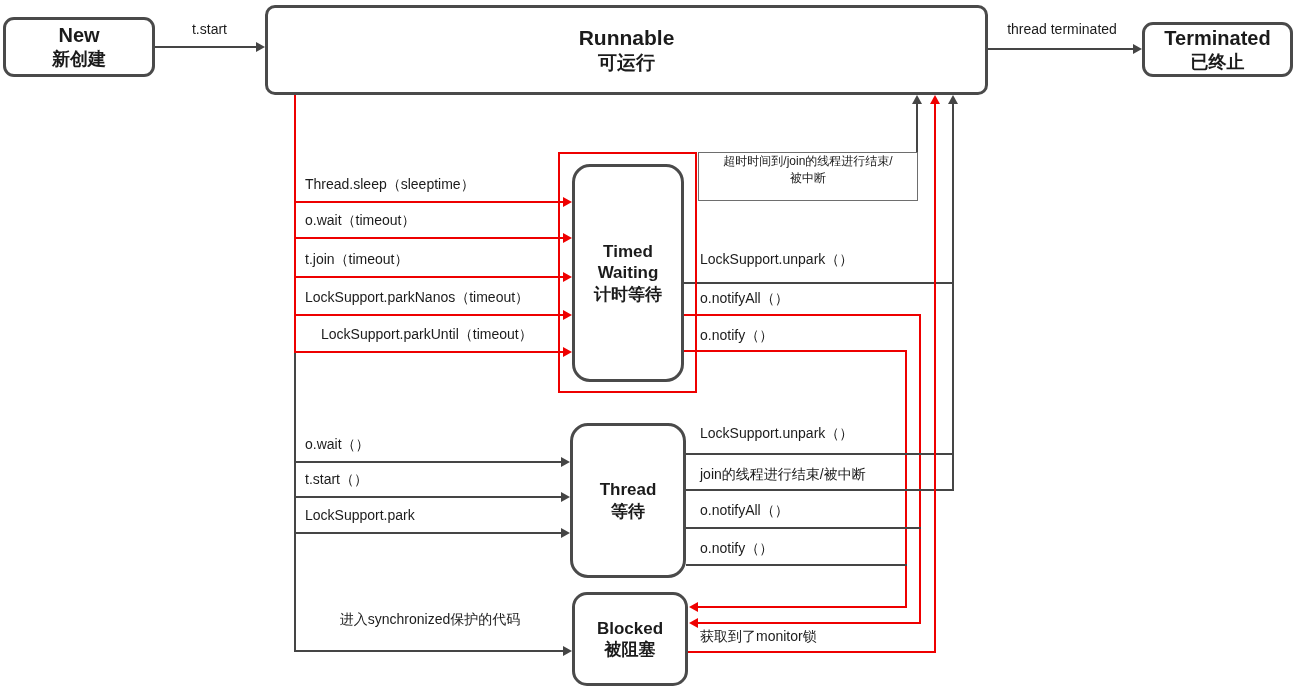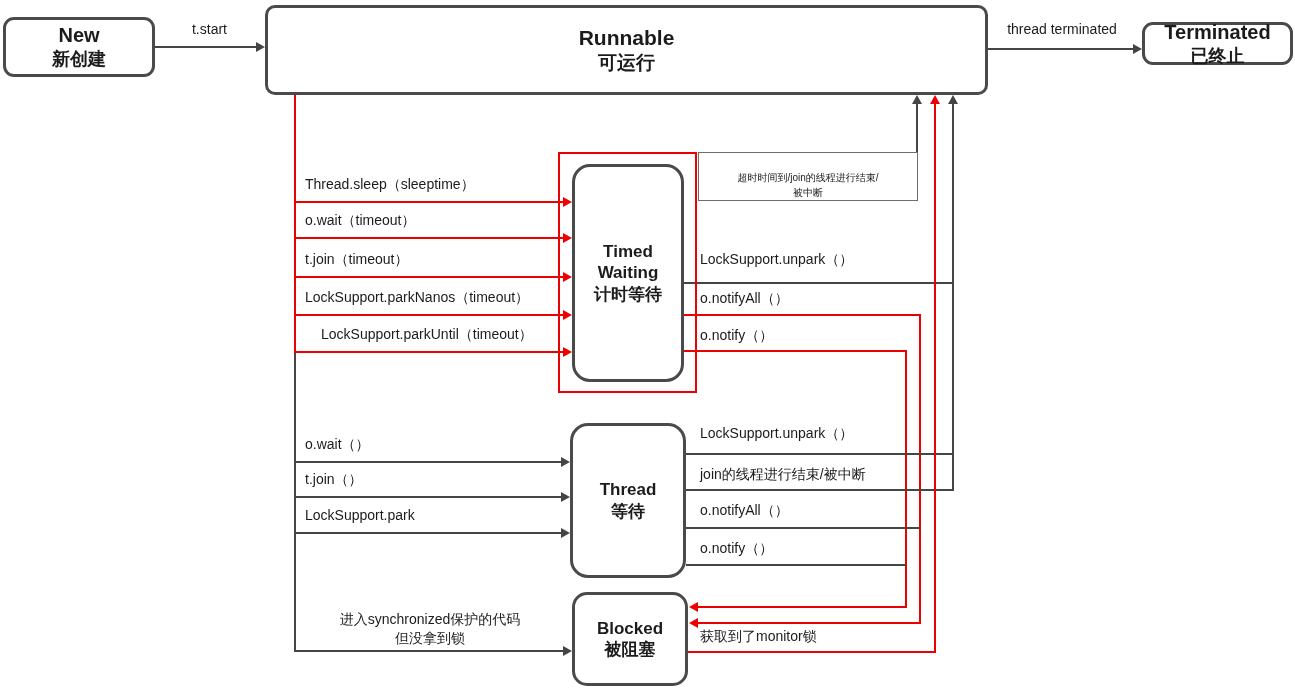--- a/index.html
+++ b/index.html
@@ -28,40 +28,40 @@
   .ar-u.ra{border-bottom-color:#ee0000;}
   
   .lbl{position:absolute;font-size:14px;white-space:nowrap;z-index:2;}
   .lbl.b{font-weight:normal;text-align:center;}
   .ctr{text-align:center;white-space:normal;}
   
   .redframe{position:absolute;box-sizing:border-box;border:2px solid #ee0000;z-index:2;}
   
   .lblbox{
     position:absolute;box-sizing:border-box;border:1px solid #6e6e6e;background:#ffffff;
-    display:flex;flex-direction:column;align-items:center;justify-content:flex-end;
-    font-size:10px;line-height:1.45;text-align:center;z-index:2;
+    display:flex;flex-direction:column;align-items:center;justify-content:flex-start;
+    font-size:12px;line-height:1.45;text-align:center;z-index:2;
   }
 </style>
 </head>
 <body>
 
 <div id="canvas">
 
   <div class="state" style="left:3px;top:17px;width:152px;height:60px;border-radius:11px;font-size:20px;">
     <span class="t">New</span>
     <span class="t" style="font-size:18px;">新创建</span>
   </div>
 
   <div class="state" style="left:265px;top:5px;width:723px;height:90px;border-radius:10px;font-size:21px;">
     <span class="t">Runnable</span>
     <span class="t" style="font-size:19px;">可运行</span>
   </div>
 
-  <div class="state" style="left:1142px;top:22px;width:151px;height:43px;border-radius:11px;font-size:20px;">
+  <div class="state" style="left:1142px;top:22px;width:151px;height:55px;border-radius:11px;font-size:20px;">
     <span class="t">Terminated</span>
     <span class="t" style="font-size:18px;">已终止</span>
   </div>
 
   <div class="redframe" style="left:558px;top:152px;width:139px;height:241px;"></div>
   <div class="state" style="left:572px;top:164px;width:112px;height:218px;border-radius:18px;font-size:17px;">
     <span class="t">Timed Waiting</span>
     <span class="t">计时等待</span>
   </div>
 
@@ -103,31 +103,30 @@
   <div class="ar ar-r ra" style="left:563px;top:310px;"></div>
 
   <div class="lbl" style="left:305px;top:326px;margin-left:16px;">LockSupport.parkUntil（timeout）</div>
   <div class="hl red" style="left:294px;top:351px;width:270px;"></div>
   <div class="ar ar-r ra" style="left:563px;top:347px;"></div>
 
   <div class="lbl" style="left:305px;top:436px;">o.wait（）</div>
   <div class="hl" style="left:294px;top:461px;width:268px;"></div>
   <div class="ar ar-r" style="left:561px;top:457px;"></div>
 
-  <div class="lbl" style="left:305px;top:471px;">t.join（）</div>
+  <div class="lbl" style="left:305px;top:471px;">t.start（）</div>
   <div class="hl" style="left:294px;top:496px;width:268px;"></div>
   <div class="ar ar-r" style="left:561px;top:492px;"></div>
 
   <div class="lbl" style="left:305px;top:507px;">LockSupport.park</div>
   <div class="hl" style="left:294px;top:532px;width:268px;"></div>
   <div class="ar ar-r" style="left:561px;top:528px;"></div>
 
   <div class="lbl ctr" style="left:294px;top:610px;width:272px;line-height:19px;">
     <div>进入synchronized保护的代码</div>
-    <div>但没拿到锁</div>
   </div>
   <div class="hl" style="left:294px;top:650px;width:270px;"></div>
   <div class="ar ar-r" style="left:563px;top:646px;"></div>
 
   <div class="lblbox" style="left:698px;top:152px;width:220px;height:49px;">
     <span>超时时间到/join的线程进行结束/</span>
     <span>被中断</span>
   </div>
   <div class="vl" style="left:916px;top:99px;height:102px;"></div>
   <div class="ar ar-u" style="left:912px;top:95px;"></div>

